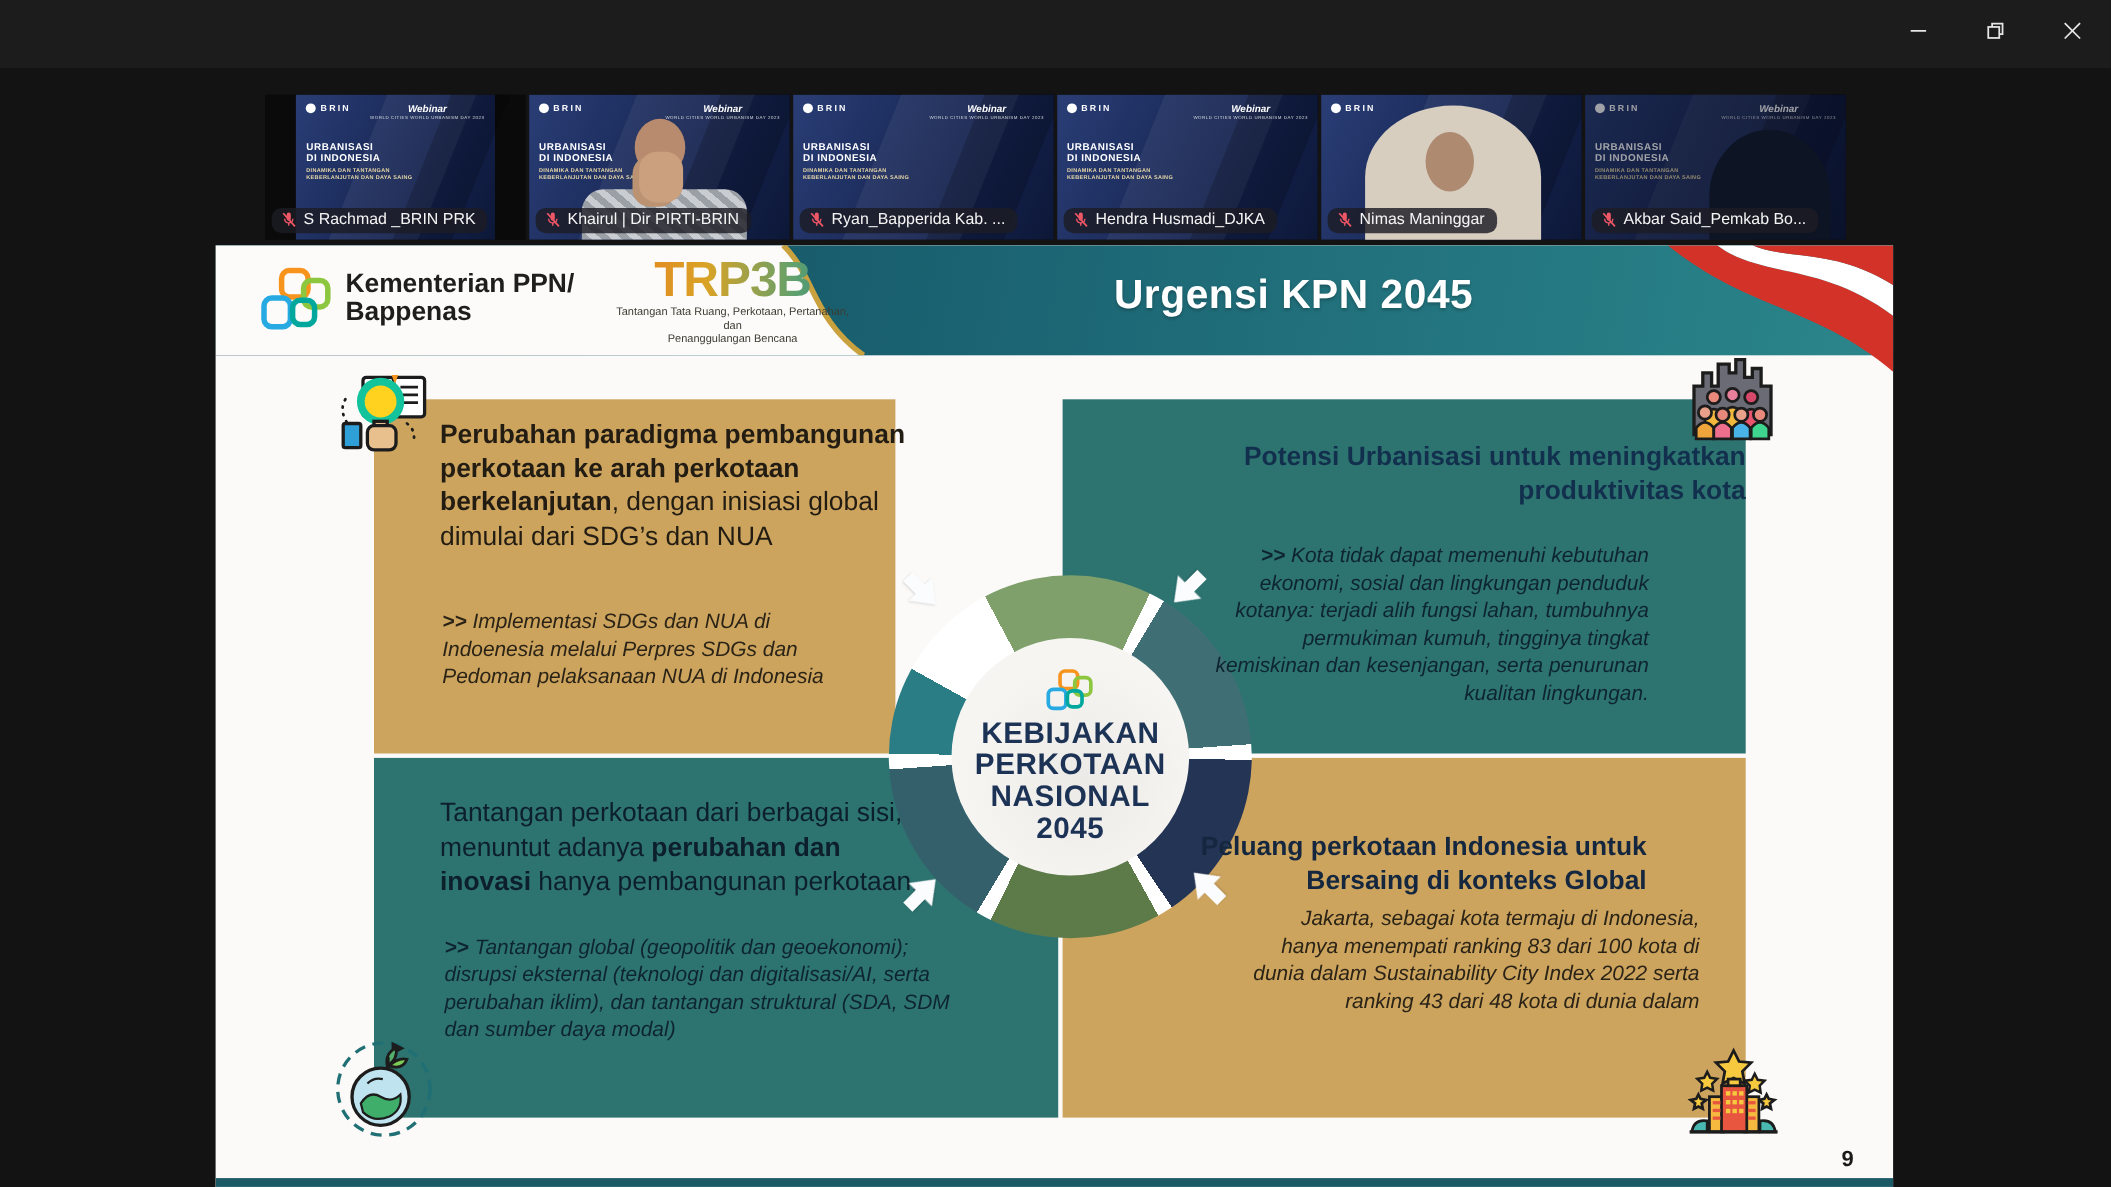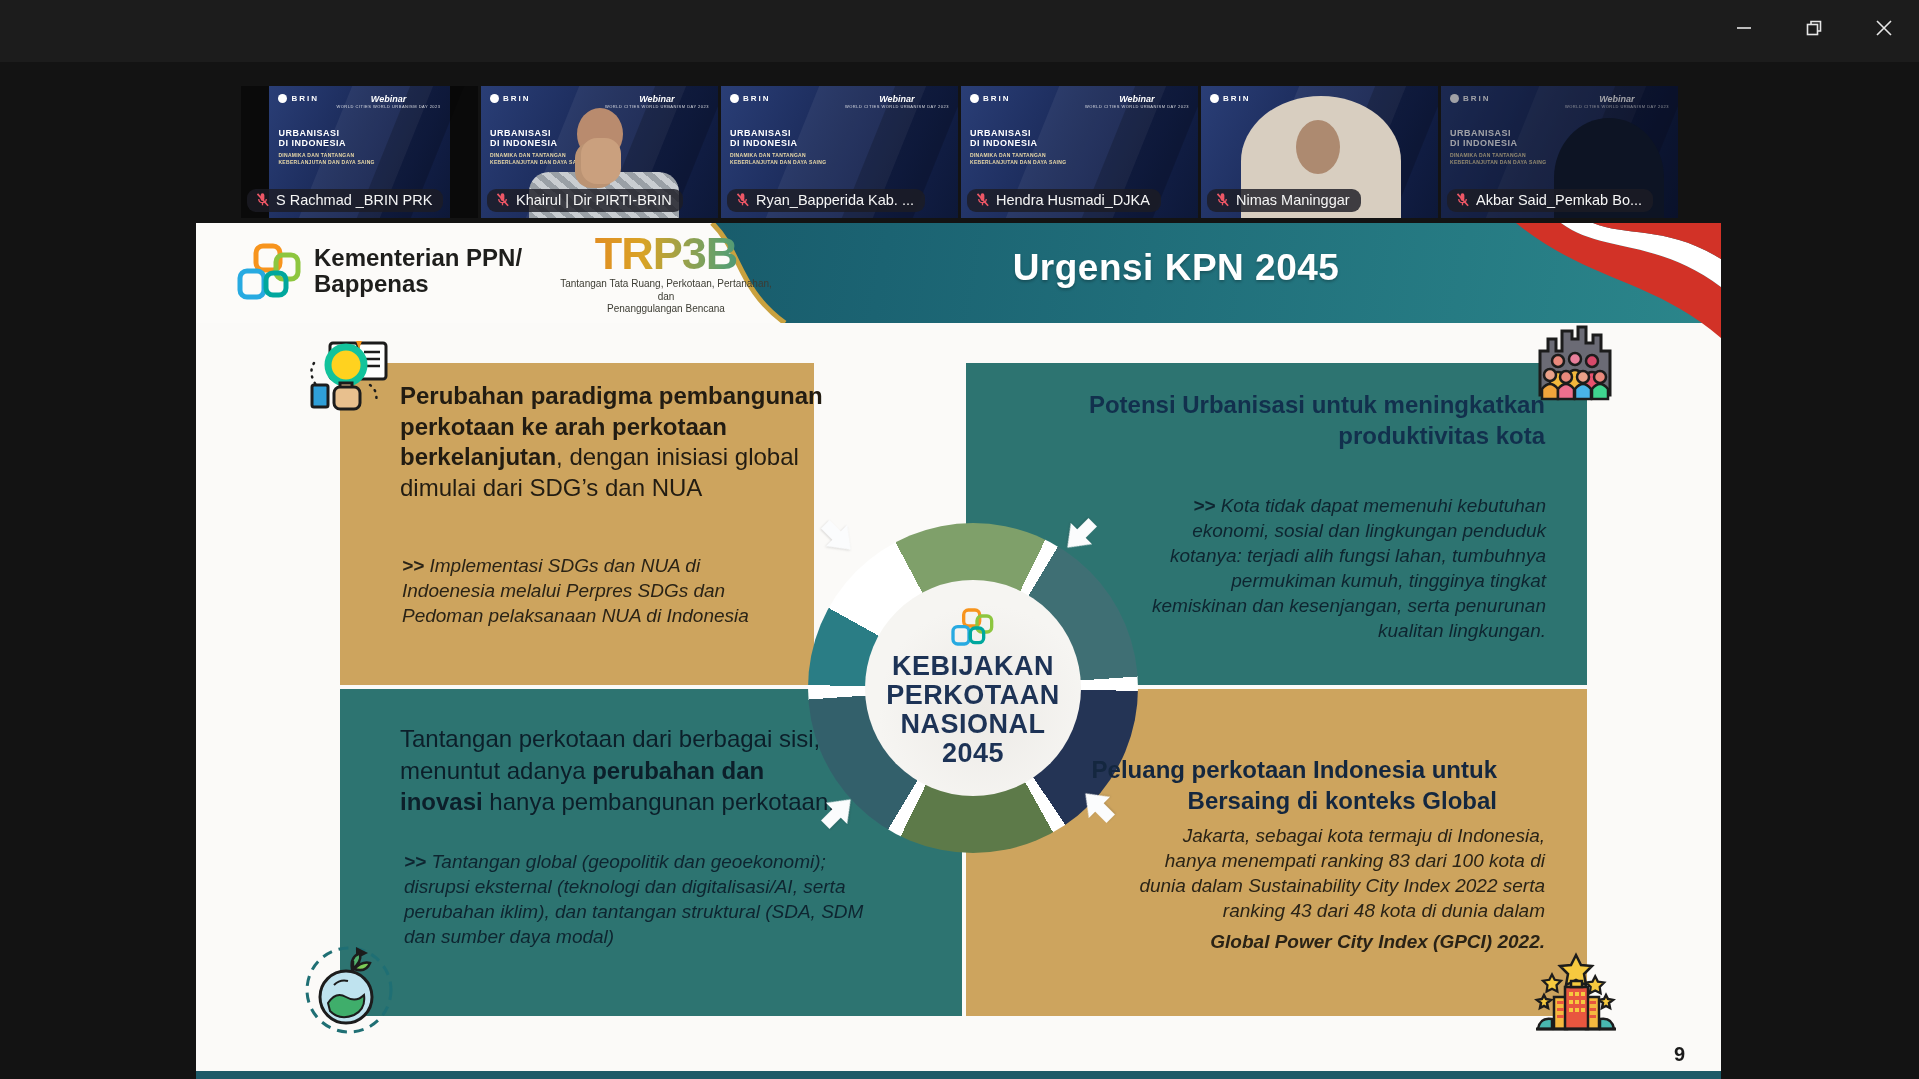--- a/index.html
+++ b/index.html
@@ -84,22 +84,22 @@
   .h-teal-navy { color:#12304d; font-size:24px; font-weight:bold; line-height:1.28; }
   .h-teal-dark { color:#0c1f2a; font-size:24px; line-height:1.32; }
   .note { font-style:italic; font-size:19px; line-height:1.32; }
   .note-gold { color:#2a2316; }
   .note-teal { color:#0e2530; }
   .right { text-align:right; }
   b.mk { font-style:italic; }
 
   .tl-heading { left:204px; top:158px; width:424px; }
   .tl-note    { left:206px; top:330px; width:388px; }
-  .tr-heading { left:871px; top:167px; width:520px; padding-right:42px; }
-  .tr-note    { left:936px; top:270px; width:456px; padding-right:42px; }
+  .tr-heading { left:871px; top:178px; width:520px; }
+  .tr-note    { left:889px; top:270px; width:456px; padding-right:42px; }
   .bl-heading { left:204px; top:500px; width:440px; }
   .bl-note    { left:208px; top:626px; width:480px; }
   .br-heading { left:863px; top:532px; width:480px; padding-right:42px; }
   .br-note    { left:941px; top:600px; width:450px; padding-right:42px; }
   .br-note2   { left:941px; top:706px; width:450px; padding-right:42px; font-weight:bold; }
 
   
   .collage { position:absolute; left:612px; top:300px; width:330px; height:330px; border-radius:50%;
              background:conic-gradient(from -28deg,
                #7fa06a 0deg 54deg, #fff 54deg 59deg,
@@ -316,21 +316,20 @@
 
     <div class="txt h-teal-dark bl-heading">
       <span>Tantangan perkotaan dari berbagai sisi, menuntut adanya </span><b>perubahan dan inovasi</b><span> hanya pembangunan perkotaan.</span>
     </div>
     <div class="txt note note-teal bl-note">
       <b class="mk">&gt;&gt;</b><span> Tantangan global (geopolitik dan geoekonomi); disrupsi eksternal (teknologi dan digitalisasi/AI, serta perubahan iklim), dan tantangan  struktural (SDA, SDM dan sumber daya modal)</span>
     </div>
 
     <div class="txt h-teal-navy right br-heading" style="color:#14273f;">Peluang perkotaan Indonesia untuk Bersaing di konteks Global</div>
     <div class="txt note note-gold right br-note">Jakarta, sebagai kota termaju di Indonesia, hanya menempati ranking 83 dari 100 kota di dunia dalam Sustainability City Index 2022 serta ranking 43 dari 48 kota di dunia dalam</div>
-    <div class="txt note note-gold right br-note2">Global Power City Index (GPCI) 2022.</div>
 
     <div class="collage">
       <div class="inner-circle">
         <svg width="46" height="40" viewBox="0 0 68 60">
           <rect x="20" y="3" width="24" height="24" rx="7" fill="none" stroke="#f7941d" stroke-width="5"></rect>
           <rect x="40" y="12" width="22" height="24" rx="7" fill="none" stroke="#8dc63f" stroke-width="5"></rect>
           <rect x="4" y="28" width="24" height="26" rx="7" fill="none" stroke="#27aae1" stroke-width="5"></rect>
           <rect x="30" y="30" width="20" height="22" rx="7" fill="none" stroke="#00a79d" stroke-width="5"></rect>
         </svg>
         <div class="center-text">

